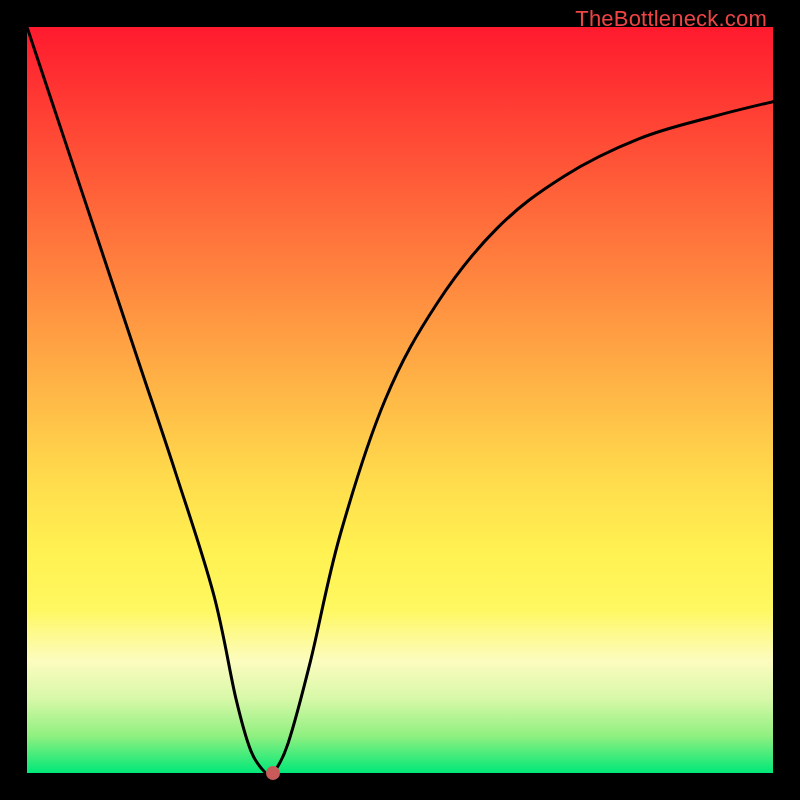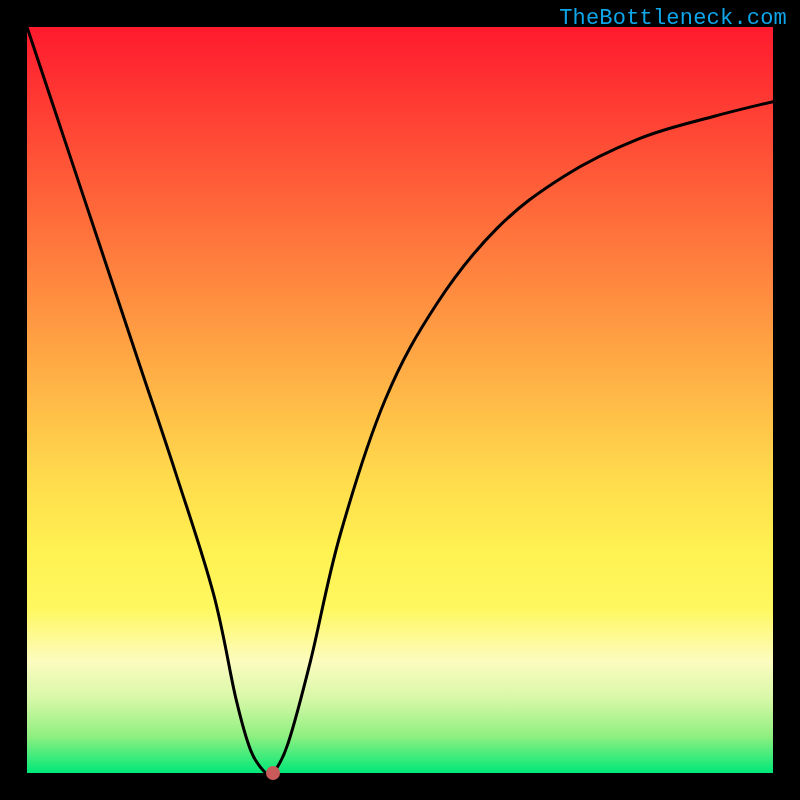--- a/index.html
+++ b/index.html
@@ -28,23 +28,23 @@
         #fff860 78%,
         #fcfcbf 85%,
         #d8f8a8 90%,
         #90f080 95%,
         #00e878 100%
       );
     }
     .watermark {
       position: absolute;
       top: 6px;
-      right: 13px;
-      color: #0ea5e9;
-      font-family: Liberation Mono, monospace;
+      right: 33px;
+      color: #ef4444;
+      font-family: Liberation Sans, sans-serif;
       font-size: 22px;
       font-weight: 500;
       z-index: 10;
       letter-spacing: 0.2px;
     }
     .curve-svg {
       position: absolute;
       left: 27px;
       top: 27px;
       width: 746px;

